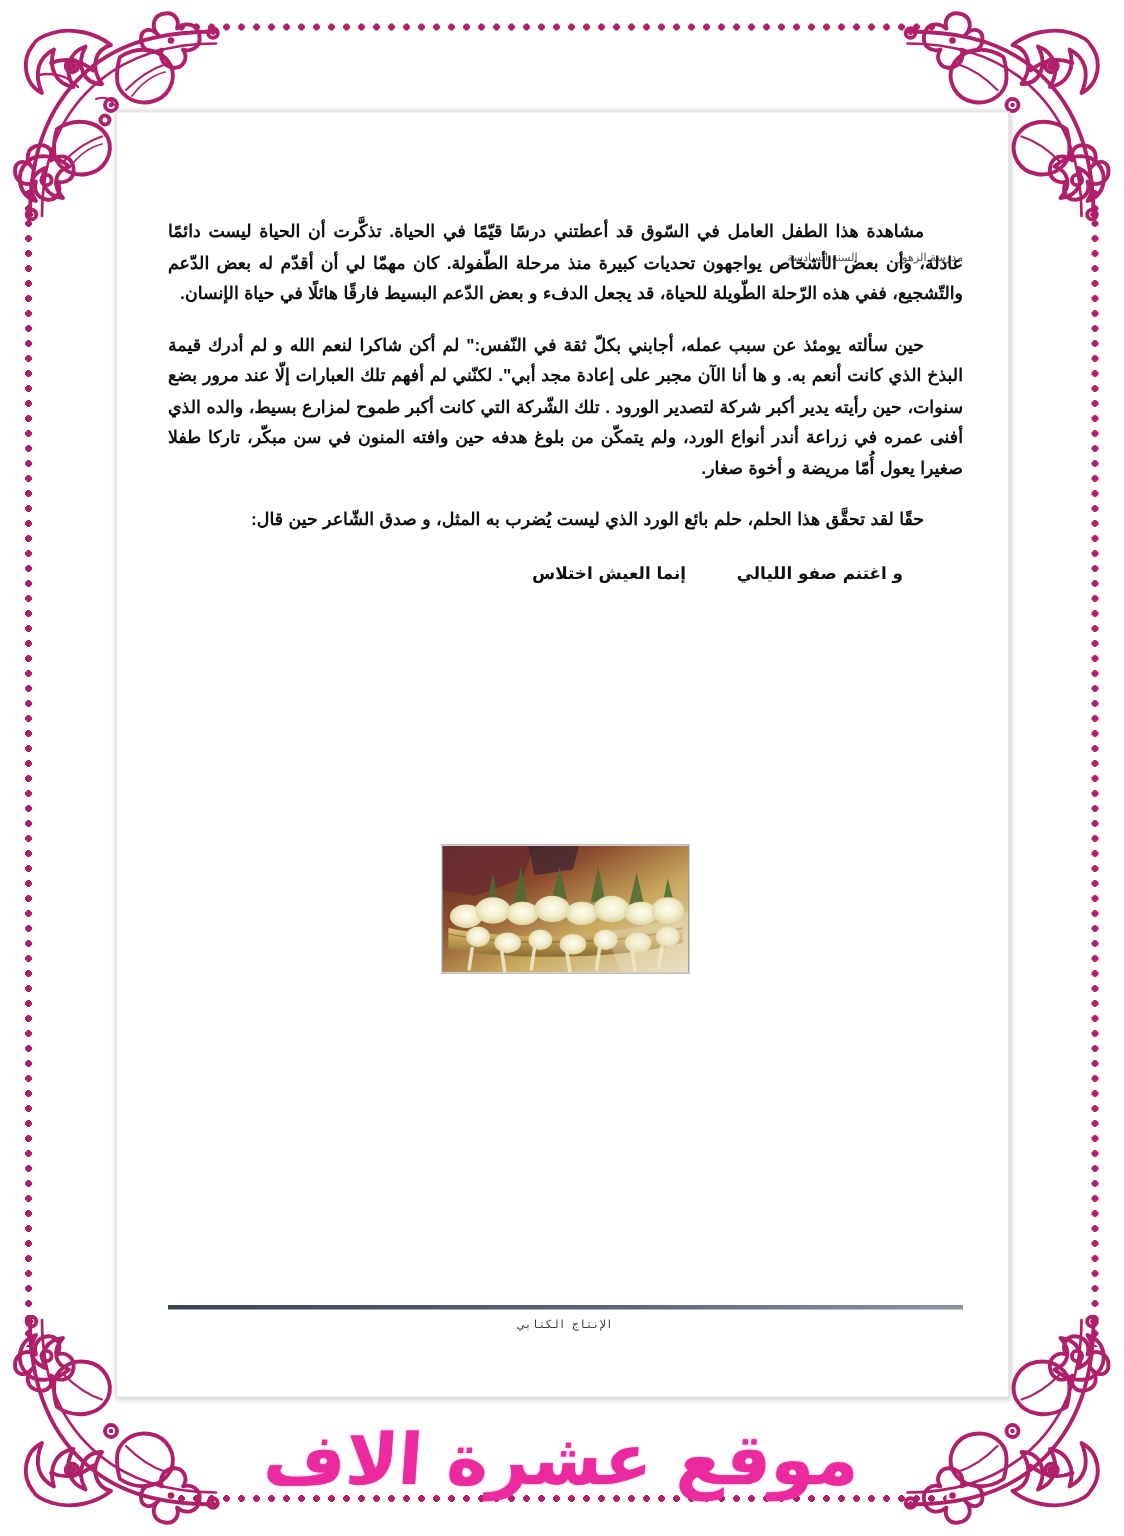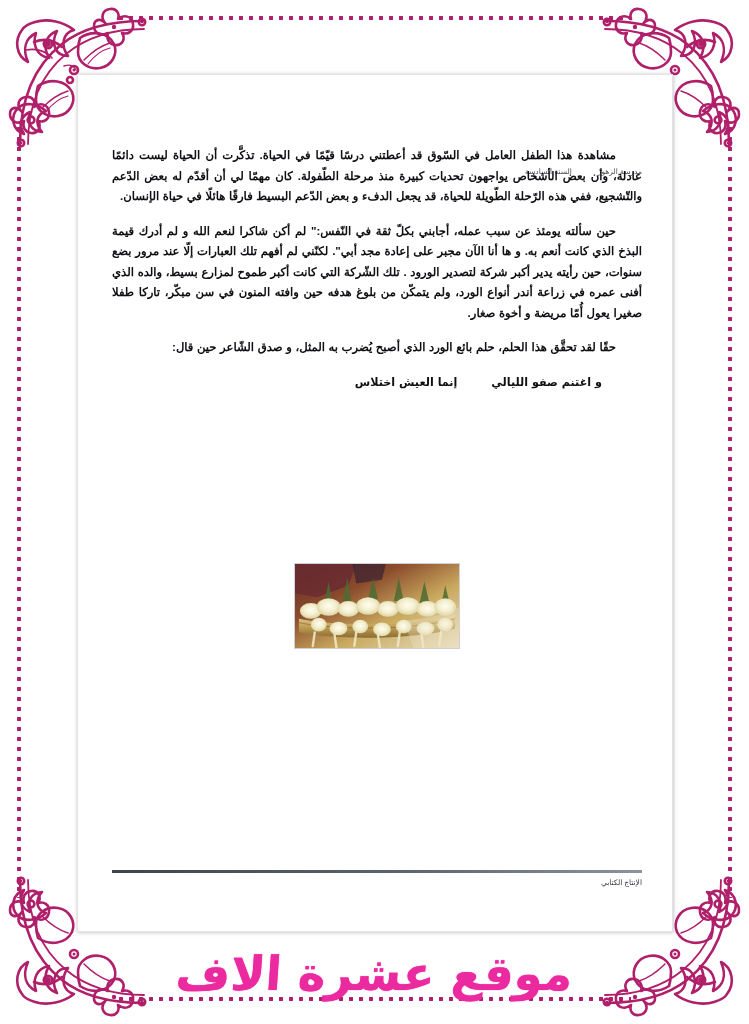--- a/index.html
+++ b/index.html
@@ -166,24 +166,24 @@
     right: 0;
     top: 795px;
   }
   .footer-rule {
     height: 3px;
     background: linear-gradient(90deg, #3c4450 0%, #5b6470 55%, #8b93a0 100%);
     margin-bottom: 5px;
   }
   .footer-label {
     direction: rtl;
-    font-family: Liberation Serif, serif;
+    font-family: Liberation Mono, monospace;
     font-size: 7.5px;
     color: #3a3a42;
-    text-align: right;
+    text-align: center;
   }
 
   
   #watermark {
     position: absolute;
     left: 0;
     right: 0;
     bottom: 8px;
     height: 86px;
     display: flex;
@@ -347,21 +347,21 @@
         <span>مدرسة الزهور</span>
         <span>السنة السادسة</span>
       </div>
 
       <div class="doc-body">
 
         <p class="para">مشاهدة هذا الطفل العامل في السّوق قد أعطتني درسًا قيّمًا في الحياة. تذكَّرت أن الحياة ليست دائمًا عادلة، وأن بعض الأشخاص يواجهون تحديات كبيرة منذ مرحلة الطّفولة. كان مهمّا لي أن أقدّم له بعض الدّعم والتّشجيع، ففي هذه الرّحلة الطّويلة للحياة، قد يجعل الدفء و بعض الدّعم البسيط فارقًا هائلًا في حياة الإنسان.</p>
 
         <p class="para">حين سألته يومئذ عن سبب عمله، أجابني بكلّ ثقة في النّفس:" لم أكن شاكرا لنعم الله و لم أدرك قيمة البذخ الذي كانت أنعم به.  و ها أنا الآن مجبر على إعادة مجد أبي".  لكنّني لم أفهم تلك العبارات إلّا عند مرور بضع سنوات، حين رأيته يدير أكبر شركة لتصدير الورود . تلك الشّركة التي كانت أكبر طموح لمزارع بسيط، والده الذي أفنى عمره في زراعة أندر أنواع الورد، ولم يتمكّن من بلوغ هدفه حين وافته المنون في سن مبكّر، تاركا طفلا صغيرا يعول أُمّا مريضة و أخوة صغار.</p>
 
-        <p class="para">حقًا لقد تحقَّق هذا الحلم، حلم بائع الورد الذي أصبح يُضرب به المثل، و صدق الشّاعر حين قال:</p>
+        <p class="para">حقًا لقد تحقَّق هذا الحلم، حلم بائع الورد الذي ليست يُضرب به المثل، و صدق الشّاعر حين قال:</p>
 
         <div class="verse">
           <span class="hemistich">و اغتنم صفو الليالي</span>
           <span class="gap"></span>
           <span class="hemistich">إنما العيش اختلاس</span>
         </div>
       </div>
 
       <div class="photo-wrap">
         <div class="photo">

